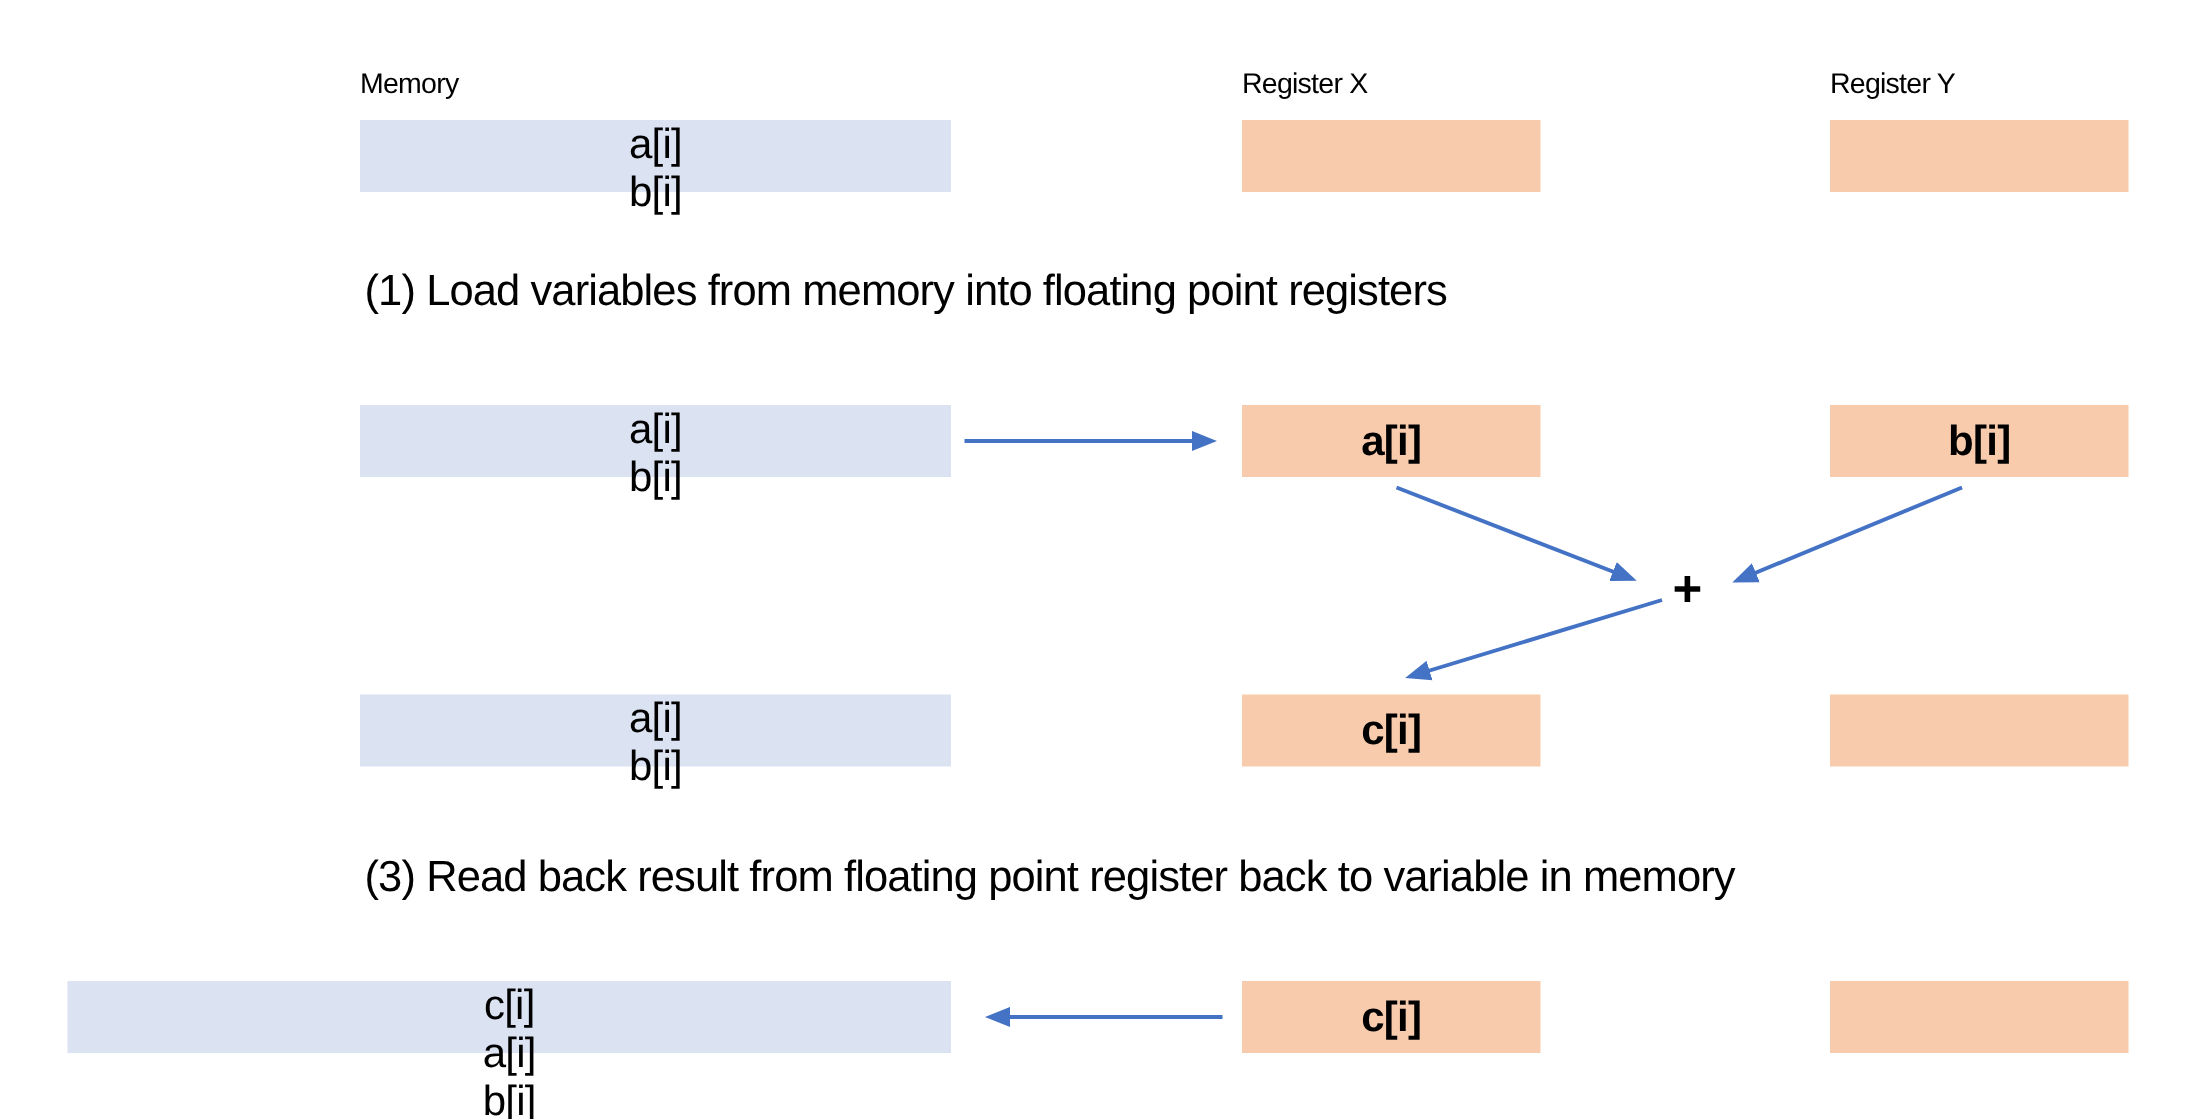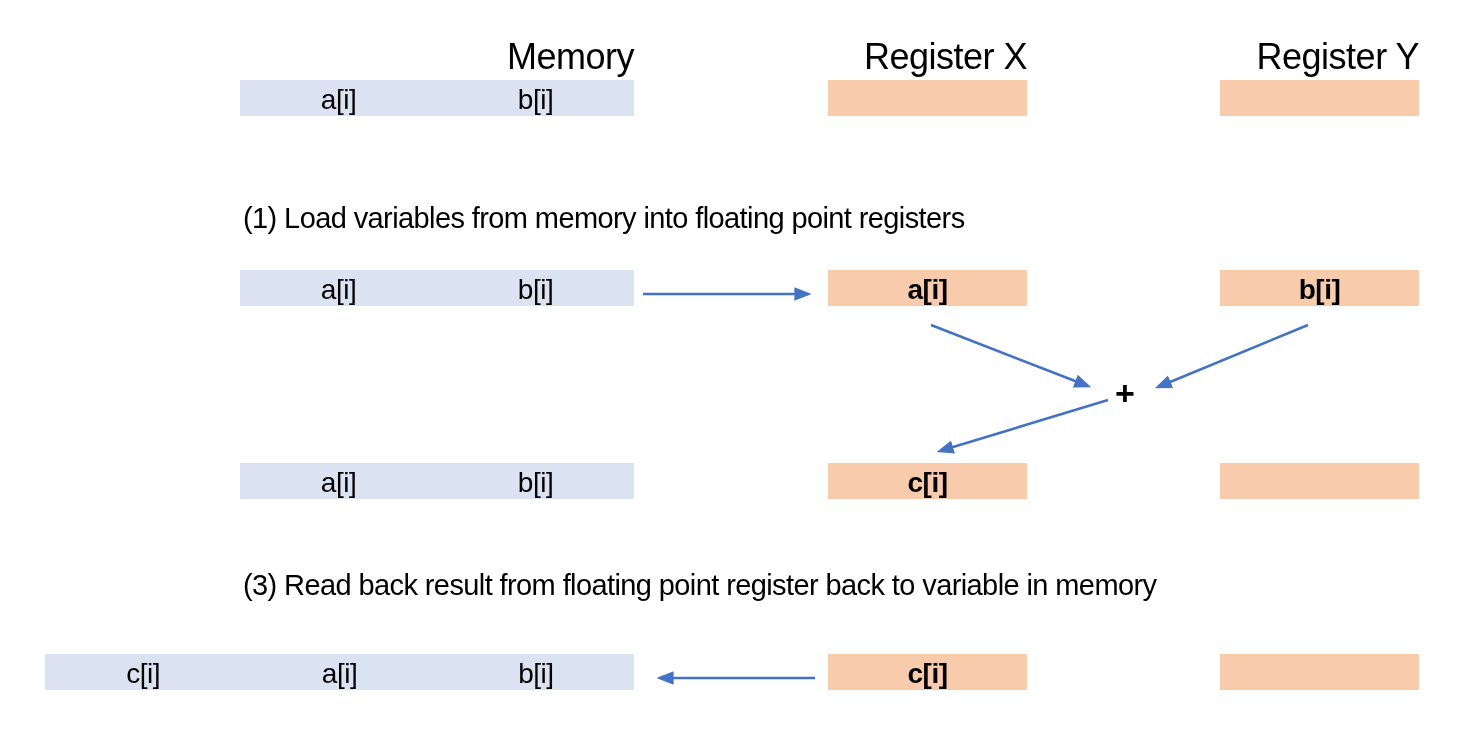--- a/index.html
+++ b/index.html
@@ -13,30 +13,31 @@
     position:relative;
     width:1464px;height:746px;
     background:#ffffff;
     font-family:"Liberation Sans","DejaVu Sans",sans-serif;
     color:var(--text);
     overflow:hidden;
   }
   .hdr{
     position:absolute;
     height:34px;line-height:34px;
-    text-align:right;
-    font-size:36px;
+    text-align:left;
+    font-size:19px;
     letter-spacing:-0.5px;
     white-space:nowrap;
   }
   .box{
     position:absolute;
-    height:36px;
+    height:48px;
     display:flex;
-    align-items:flex-end;
+    align-items:center;
+    flex-direction:column;
   }
   .memory{background:var(--memory-fill);}
   .reg{
     background:var(--register-fill);
     justify-content:center;
     font-weight:700;
     font-size:28px;
     letter-spacing:-0.5px;
   }
   .cell{
@@ -83,21 +84,21 @@
   <div class="hdr" style="left:1220px;top:40px;width:199px;">Register Y</div>
   <div class="hdr" style="left:828px;top:40px;width:199px;">Register X</div>
 
   <div class="box memory" style="left:240px;top:80px;width:394px;">
     <span class="cell">a[i]</span>
     <span class="cell">b[i]</span>
   </div>
   <div class="box reg" style="left:828px;top:80px;width:199px;"></div>
   <div class="box reg" style="left:1220px;top:80px;width:199px;"></div>
 
-  <div class="step" style="top:200px;">(1) Load variables from memory into floating point registers</div>
+  <div class="step" style="top:176px;">(1) Load variables from memory into floating point registers</div>
 
   <div class="box memory" style="left:240px;top:270px;width:394px;">
     <span class="cell">a[i]</span>
     <span class="cell">b[i]</span>
   </div>
   <div class="box reg" style="left:828px;top:270px;width:199px;">a[i]</div>
   <div class="box reg" style="left:1220px;top:270px;width:199px;">b[i]</div>
 
   <div class="plus">+</div>
 

